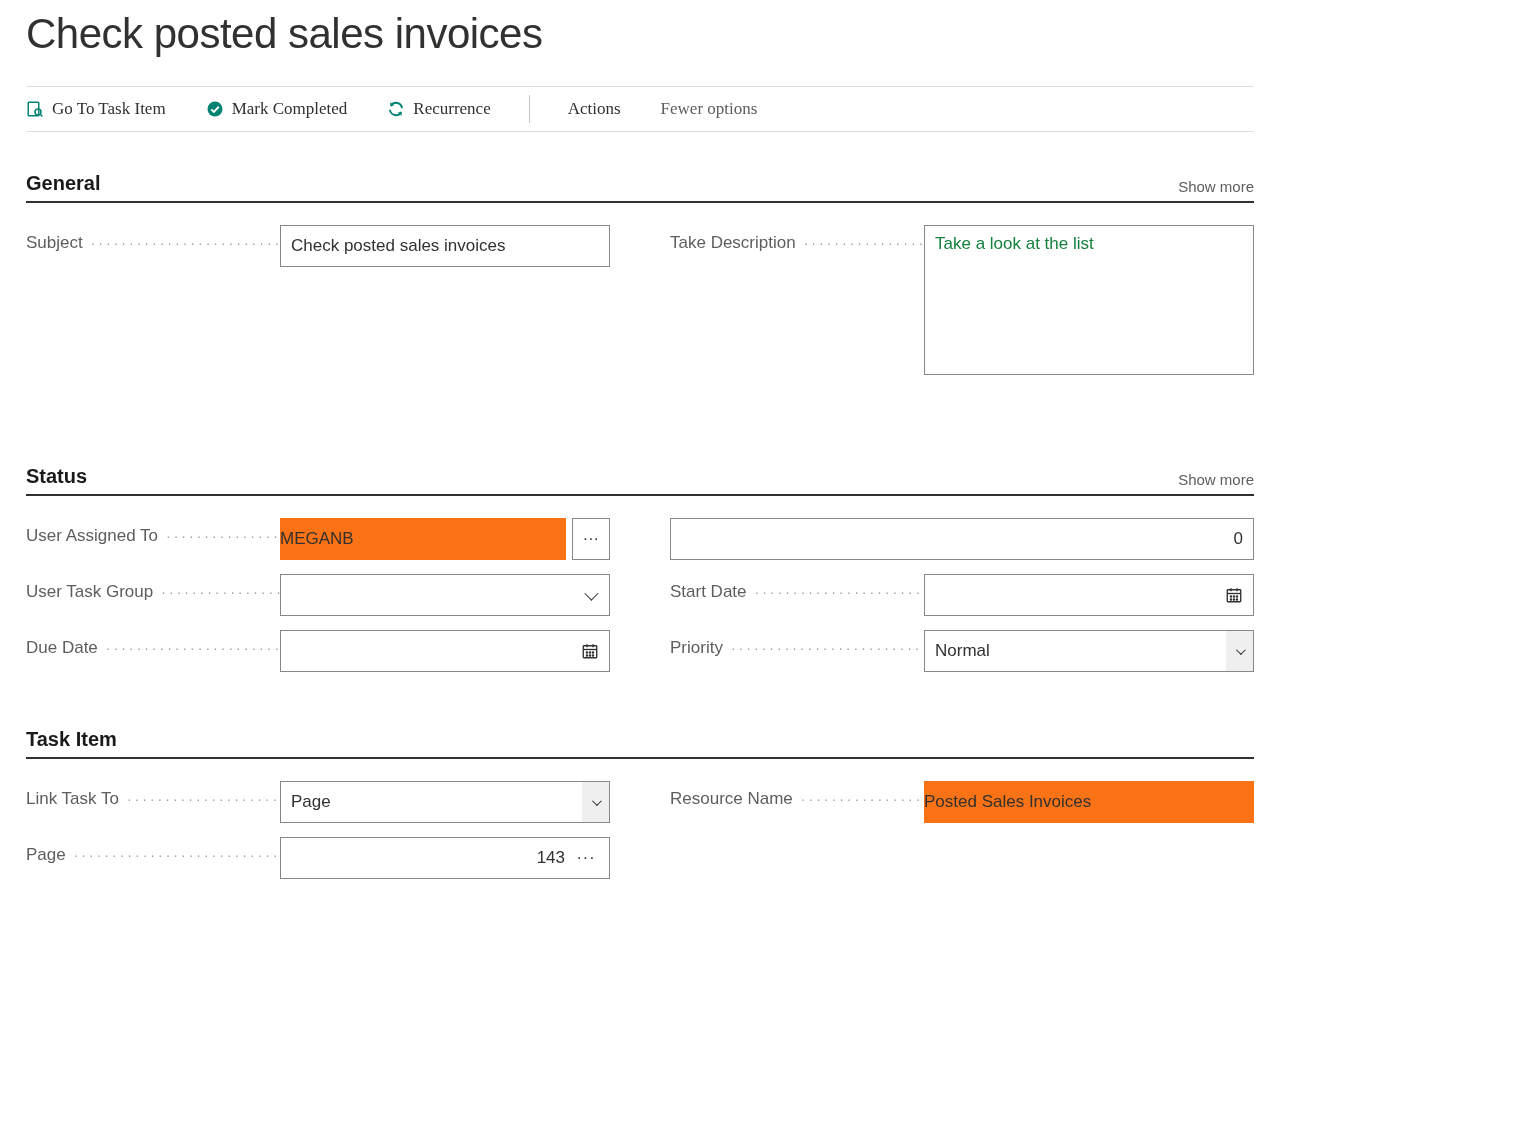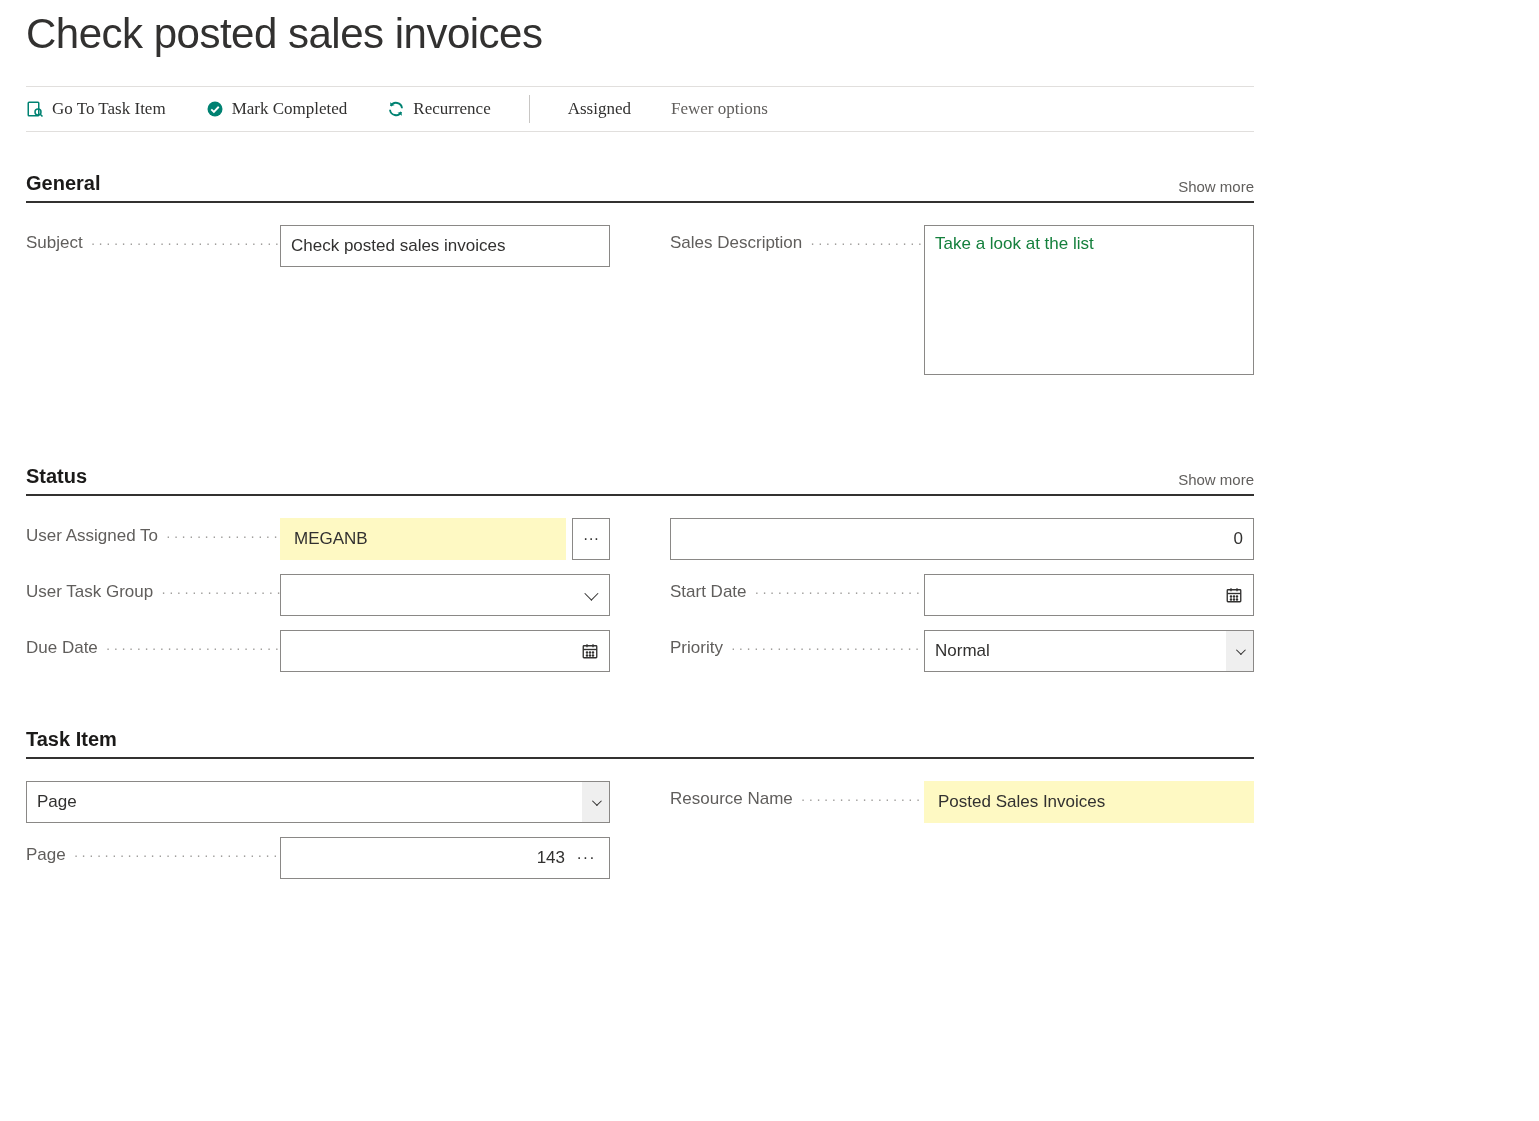--- a/index.html
+++ b/index.html
@@ -111,22 +111,22 @@
     height: 42px;
     border: 1px solid #8a8886;
     padding: 0 10px;
     font-size: 17px;
     font-family: inherit;
     color: #323130;
     outline: none;
   }
   .text-input.readonly {
     border: none;
-    background: #fef9c3;
-    padding: 0 14px;
+    background: #f97316;
+    padding: 0 0;
   }
   .text-input.right { text-align: right; }
   .textarea-input {
     width: 100%;
     height: 150px;
     border: 1px solid #8a8886;
     padding: 8px 10px;
     font-size: 17px;
     font-family: inherit;
     color: #15803d;
@@ -234,21 +234,21 @@
           <path d="M20 11 A8 8 0 0 0 5 8"></path>
           <polyline points="4,3 5,8 10,7" fill="#008272" stroke="none"></polyline>
           <path d="M4 13 A8 8 0 0 0 19 16"></path>
           <polyline points="20,21 19,16 14,17" fill="#008272" stroke="none"></polyline>
         </svg>
       </span>
       <span>Recurrence</span>
     </div>
     <div class="toolbar-divider"></div>
     <div class="toolbar-item">
-      <span>Assigned</span>
+      <span>Actions</span>
     </div>
     <div class="toolbar-item muted">
       <span>Fewer options</span>
     </div>
   </div>
 
   <div class="section">
     <div class="section-header">
       <div class="section-title">General</div>
       <div class="show-more">Show more</div>
@@ -257,21 +257,21 @@
       <div class="column">
         <div class="field-row">
           <div class="field-label">Subject</div>
           <div class="field-control">
             <input class="text-input" value="Check posted sales invoices" style="">
           </div>
         </div>
       </div>
       <div class="column">
         <div class="field-row">
-          <div class="field-label">Sales Description</div>
+          <div class="field-label">Take Description</div>
           <div class="field-control">
             <textarea class="textarea-input" style="">Take a look at the list</textarea>
           </div>
         </div>
       </div>
     </div>
   </div>
 
   <div class="section" style="margin-top:90px">
     <div class="section-header">
@@ -366,20 +366,21 @@
     </div>
   </div>
 
   <div class="section" style="margin-top:56px">
     <div class="section-header">
       <div class="section-title">Task Item</div>
     </div>
     <div class="section-body">
       <div class="column">
         <div class="field-row">
+          <div class="field-label">Link Task To</div>
           <div class="field-control">
             <div class="select-wrap select-merged">
               <div class="select-main">Page</div>
               <div class="select-btn">
                 <span class="chevron small"></span>
               </div>
             </div>
           </div>
         </div>
         <div class="field-row">

